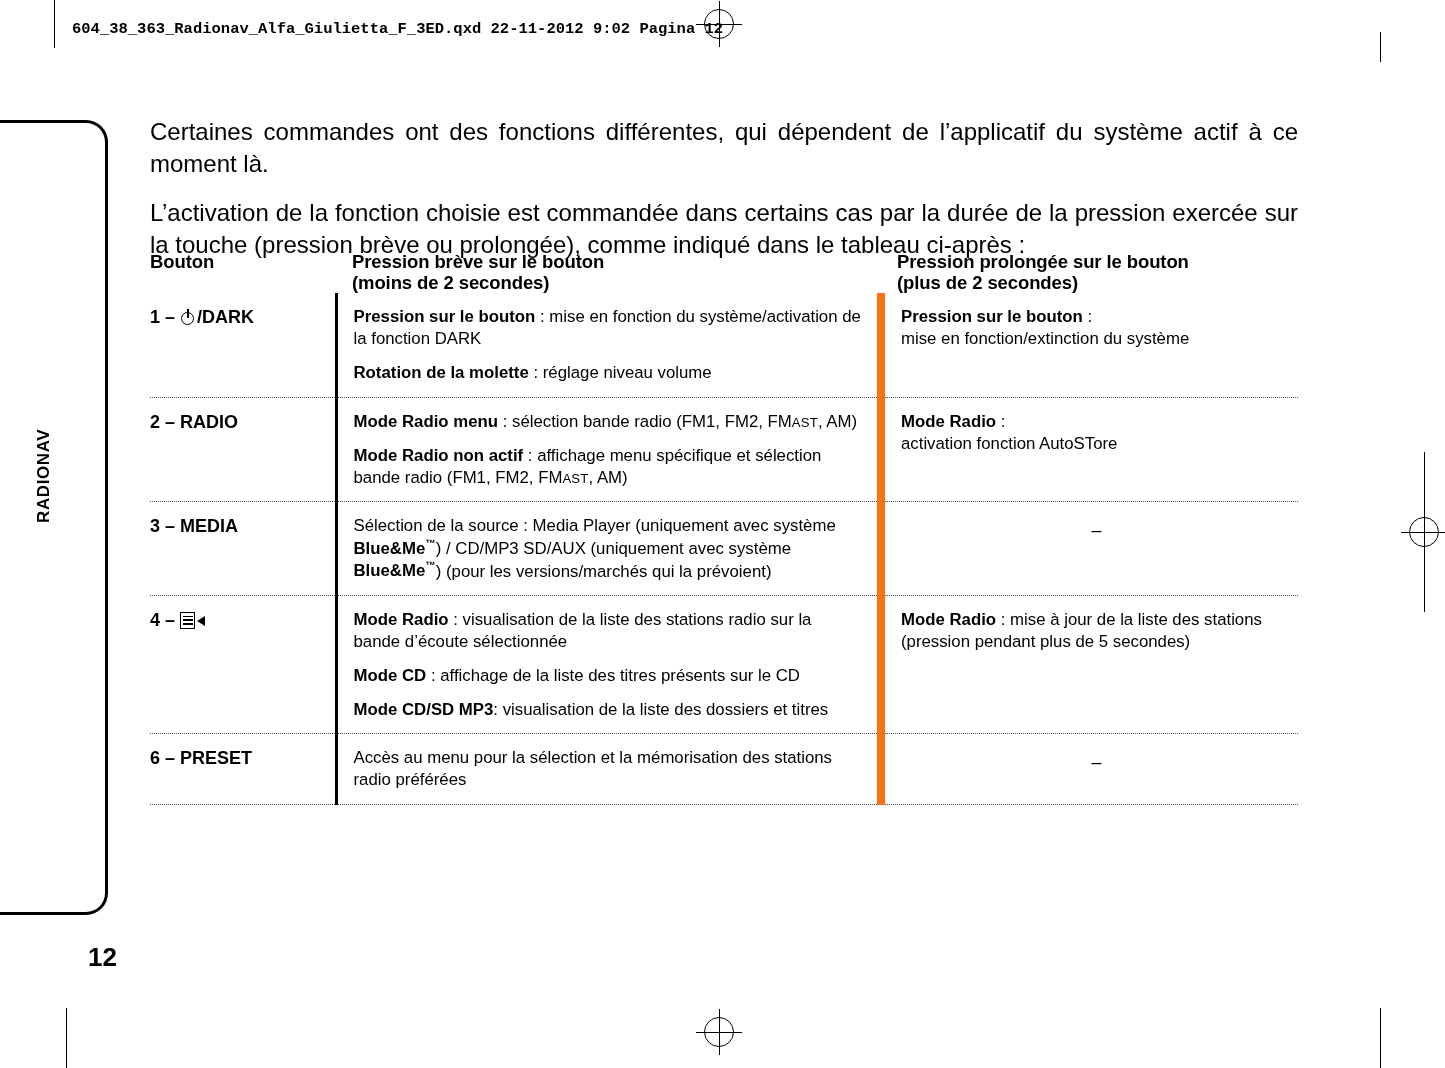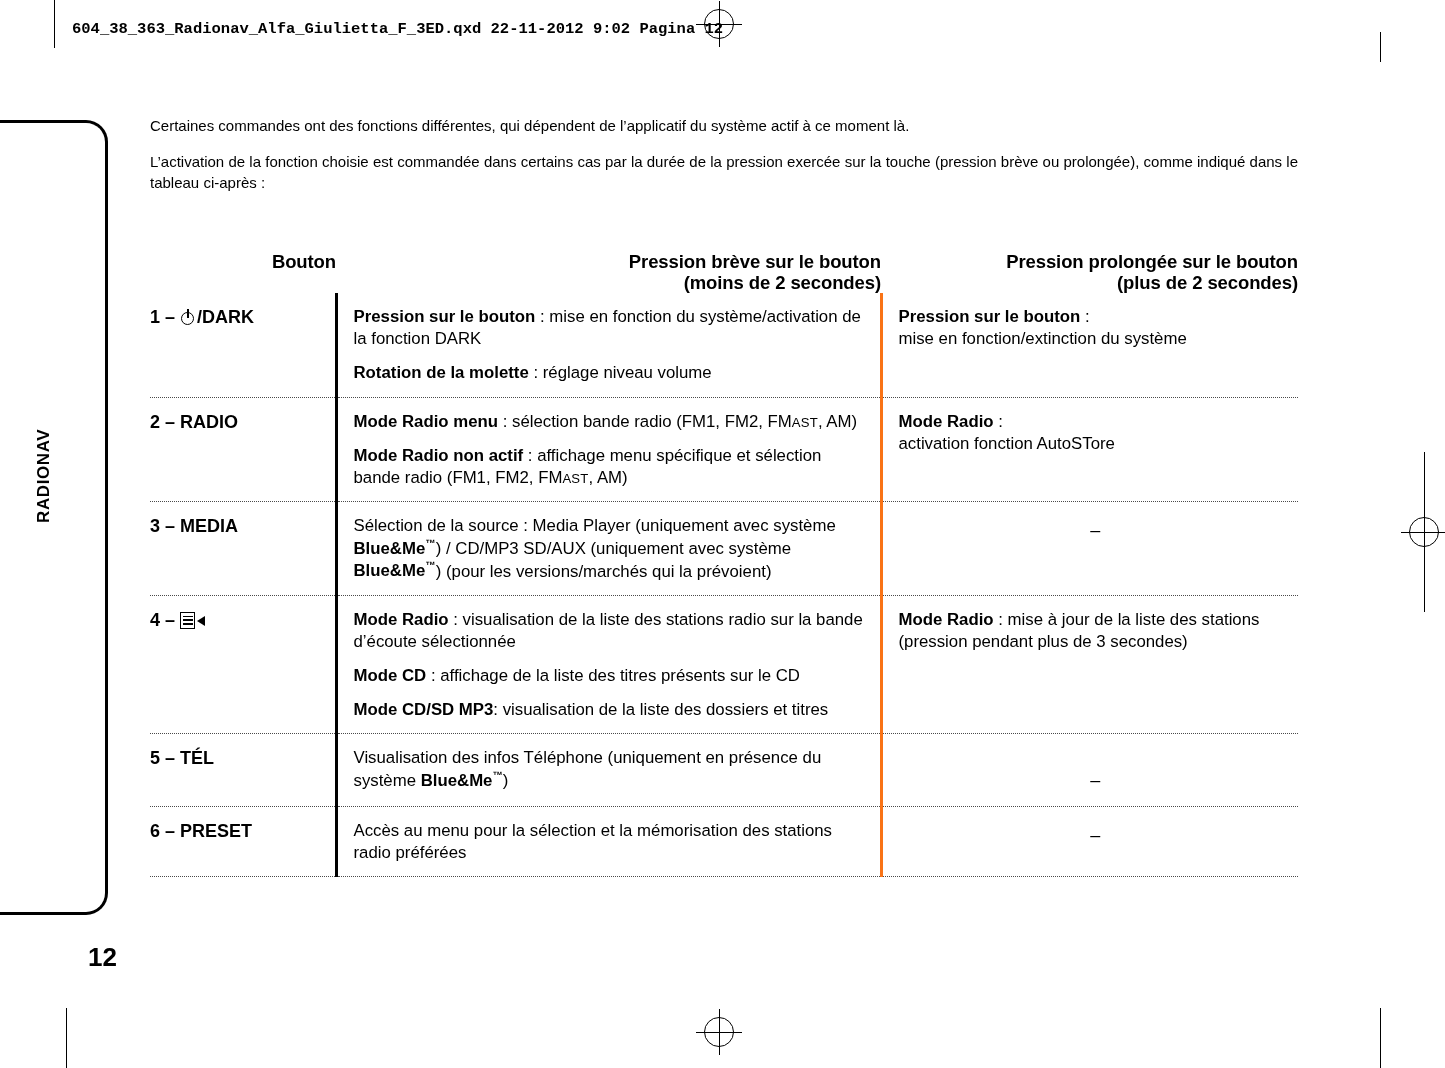--- a/index.html
+++ b/index.html
@@ -97,21 +97,21 @@
     font-size: 26px;
     font-weight: bold;
   }
 
   
   .intro {
     position: absolute;
     left: 150px;
     top: 116px;
     width: 1148px;
-    font-size: 15px;
+    font-size: 24px;
     line-height: 1.35;
   }
   .intro p {
     margin: 0 0 6px 0;
     text-align: justify;
   }
   .intro p:last-child { margin-bottom: 0; margin-top: 16px; }
 
   
   .tbl {
@@ -124,21 +124,21 @@
   }
   .tbl td, .tbl th {
     vertical-align: top;
     padding: 0;
   }
   .col-btn   { width: 186px; }
   .col-short { width: 545px; }
   .col-long  { width: 417px; }
 
   .hdr-cell {
-    text-align: right;
+    text-align: left;
     font-size: 18.5px;
     font-weight: bold;
     line-height: 1.12;
     padding-bottom: 8px;
     letter-spacing: -0.1px;
   }
 
   .row td {
     border-bottom: 1px dotted #4a4a4a;
     padding-top: 13px;
@@ -146,21 +146,21 @@
     font-size: 16.8px;
     line-height: 1.3;
   }
   .row td.c-btn {
     font-weight: bold;
     font-size: 18px;
     padding-right: 8px;
   }
   .row td.c-short {
     border-left: 3px solid #000;
-    border-right: 3px solid #f97316;
+    border-right: 8px solid #f97316;
     padding-left: 16px;
     padding-right: 16px;
   }
   .row td.c-long {
     padding-left: 16px;
     padding-right: 6px;
   }
   .row.last td { border-bottom: 1px dotted #4a4a4a; }
 
   .blk { margin: 0 0 12px 0; }
@@ -333,35 +333,24 @@
               <i></i>
               <i></i>
             </span><span class="tri"></span></span>
       </td>
       <td class="c-short">
         <p class="blk"><b>Mode Radio</b><span> : visualisation de la liste des stations radio sur la bande d’écoute sélectionnée</span></p>
         <p class="blk"><b>Mode CD</b><span> : affichage de la liste des titres présents sur le CD</span></p>
         <p class="blk"><b>Mode CD/SD MP3</b><span>: visualisation de la liste des dossiers et titres</span></p>
       </td>
       <td class="c-long">
-        <p class="blk"><b>Mode Radio</b><span> : mise à jour de la liste des stations (pression pendant plus de 3 secondes)</span></p>
-      </td>
-    </tr>
-
-    <tr class="row">
-      <td class="c-btn">
-        <span>5 – TÉL</span>
-      </td>
-      <td class="c-short">
-        <p class="blk"><span>Visualisation des infos Téléphone (uniquement en présence du système <b>Blue&amp;Me<span class="tm">™</span></b>)</span></p>
-      </td>
-      <td class="c-long">
-        <span class="dash">–</span>
-      </td>
-    </tr>
+        <p class="blk"><b>Mode Radio</b><span> : mise à jour de la liste des stations (pression pendant plus de 5 secondes)</span></p>
+      </td>
+    </tr>
+
 
     <tr class="row last">
       <td class="c-btn">
         <span>6 – PRESET</span>
       </td>
       <td class="c-short">
         <p class="blk"><span>Accès au menu pour la sélection et la mémorisation des stations radio préférées</span></p>
       </td>
       <td class="c-long">
         <span class="dash dash-mid">–</span>

